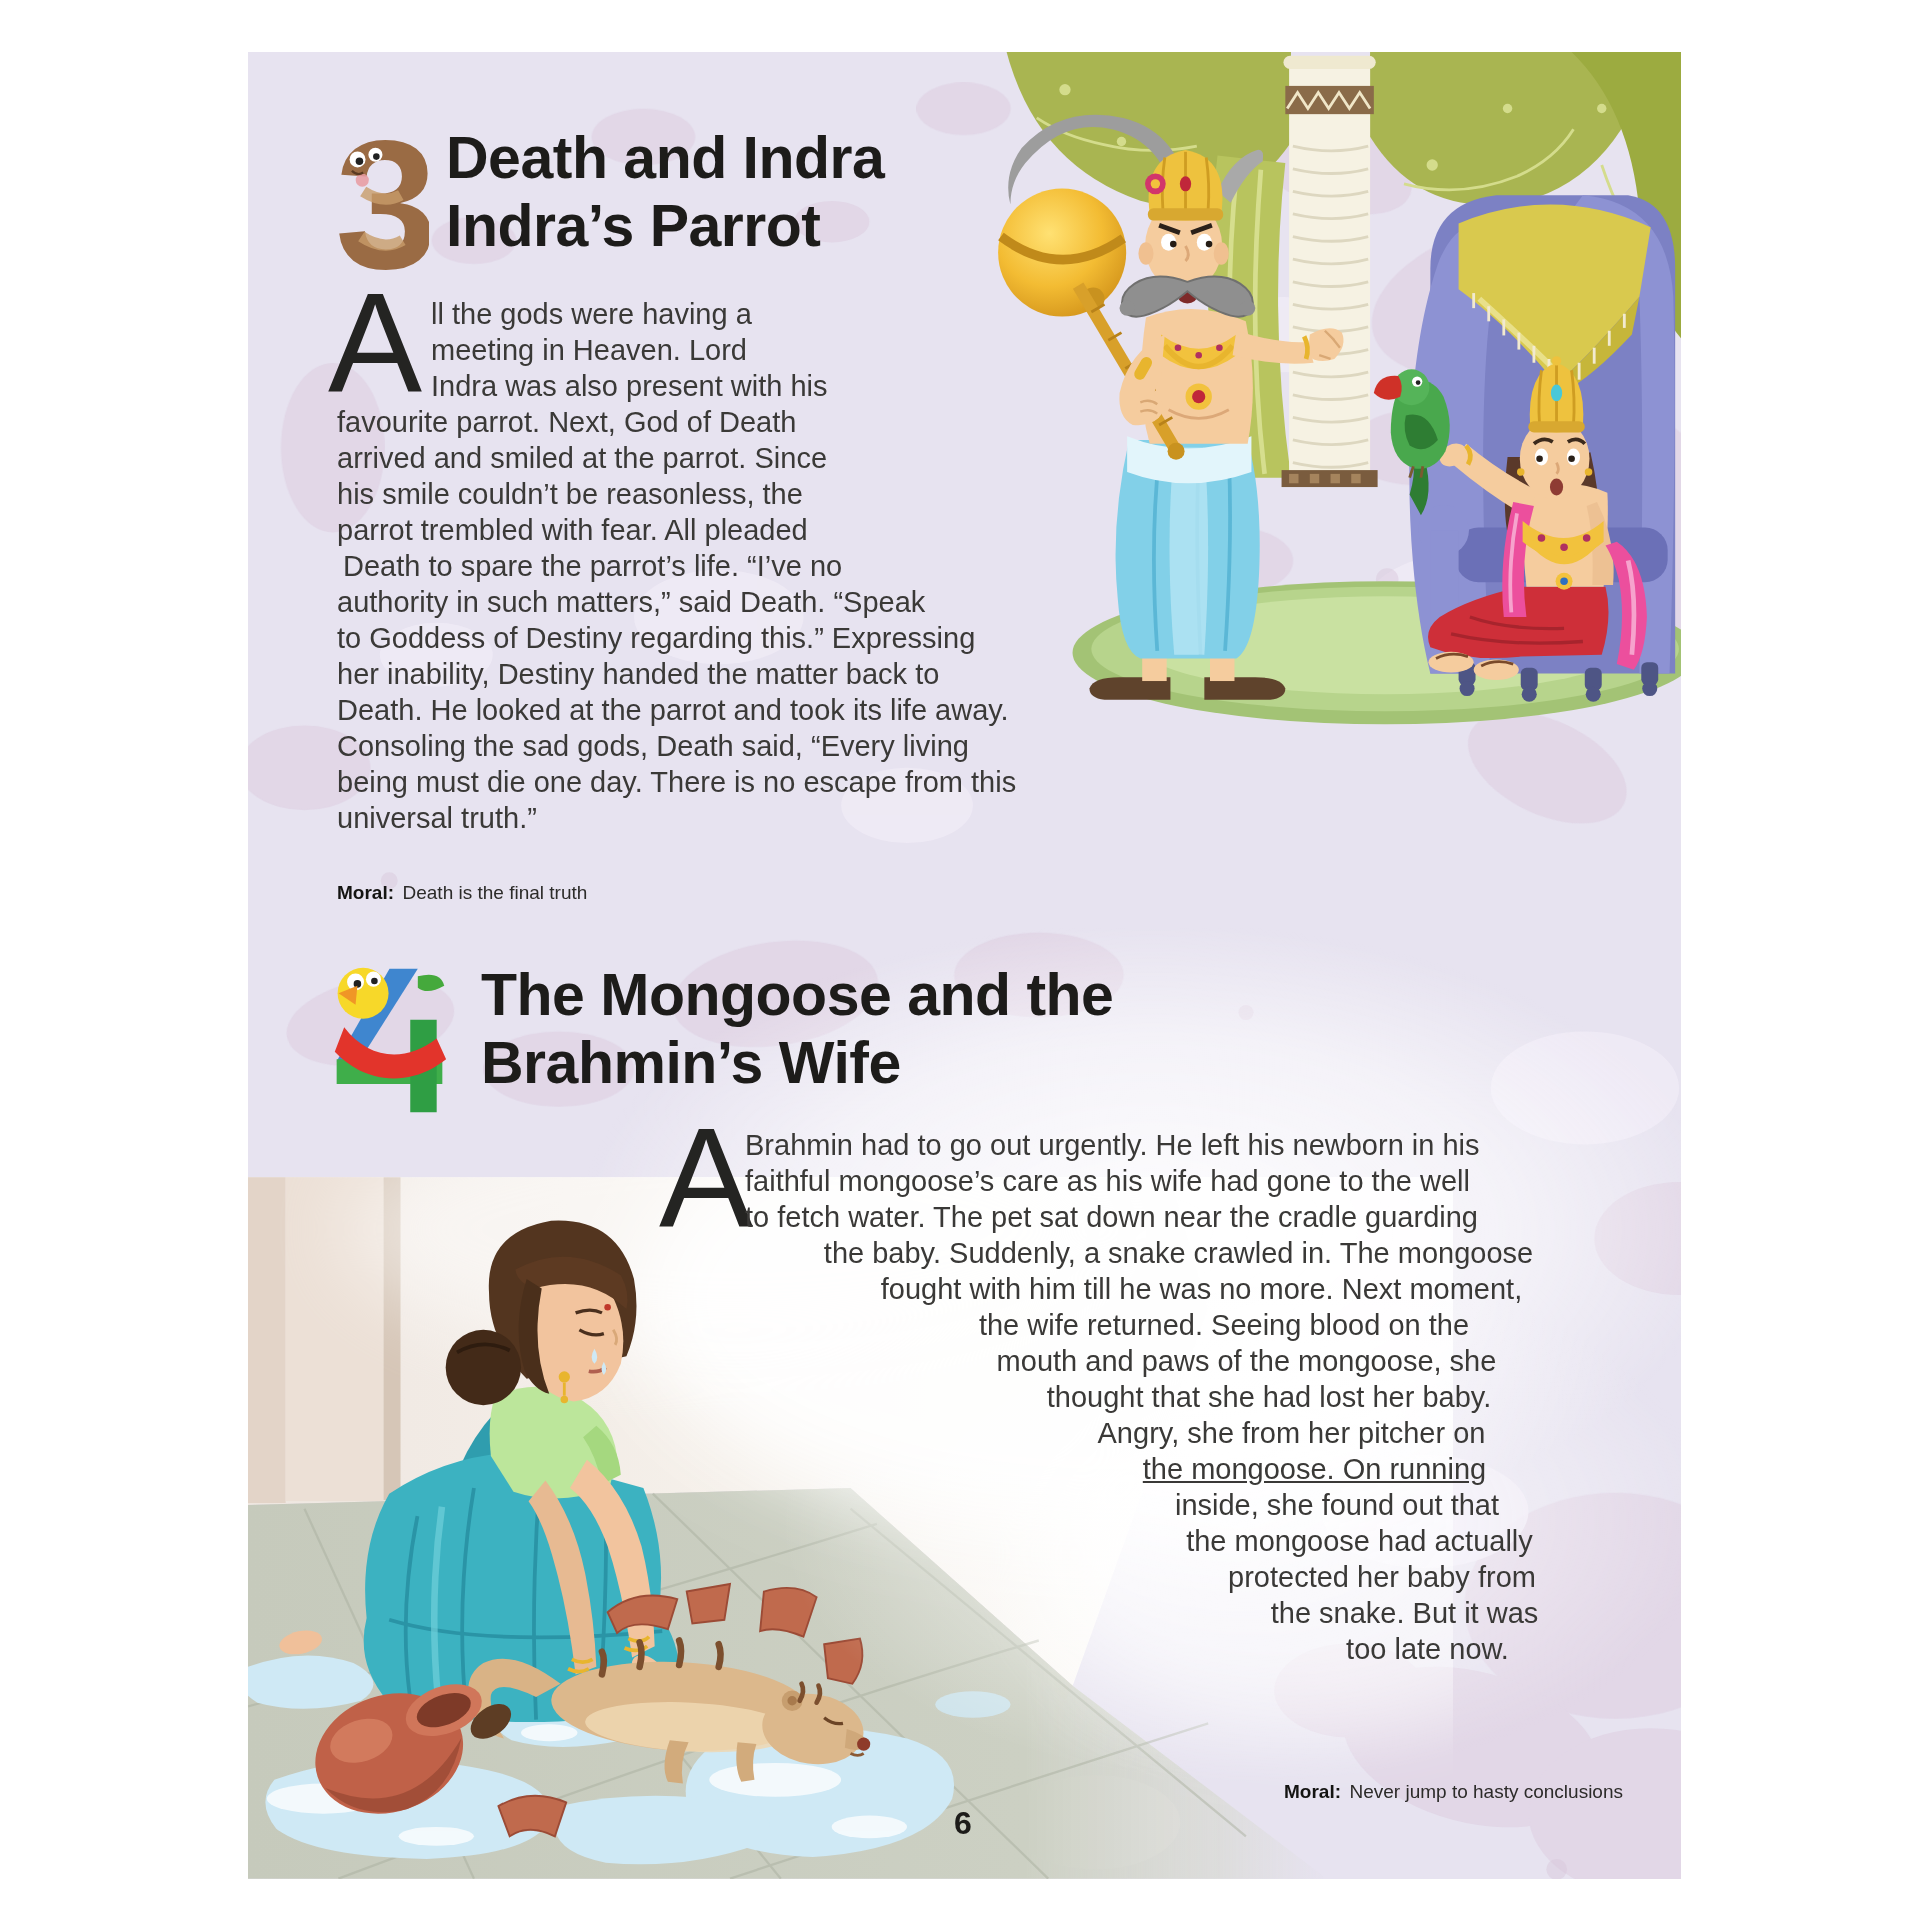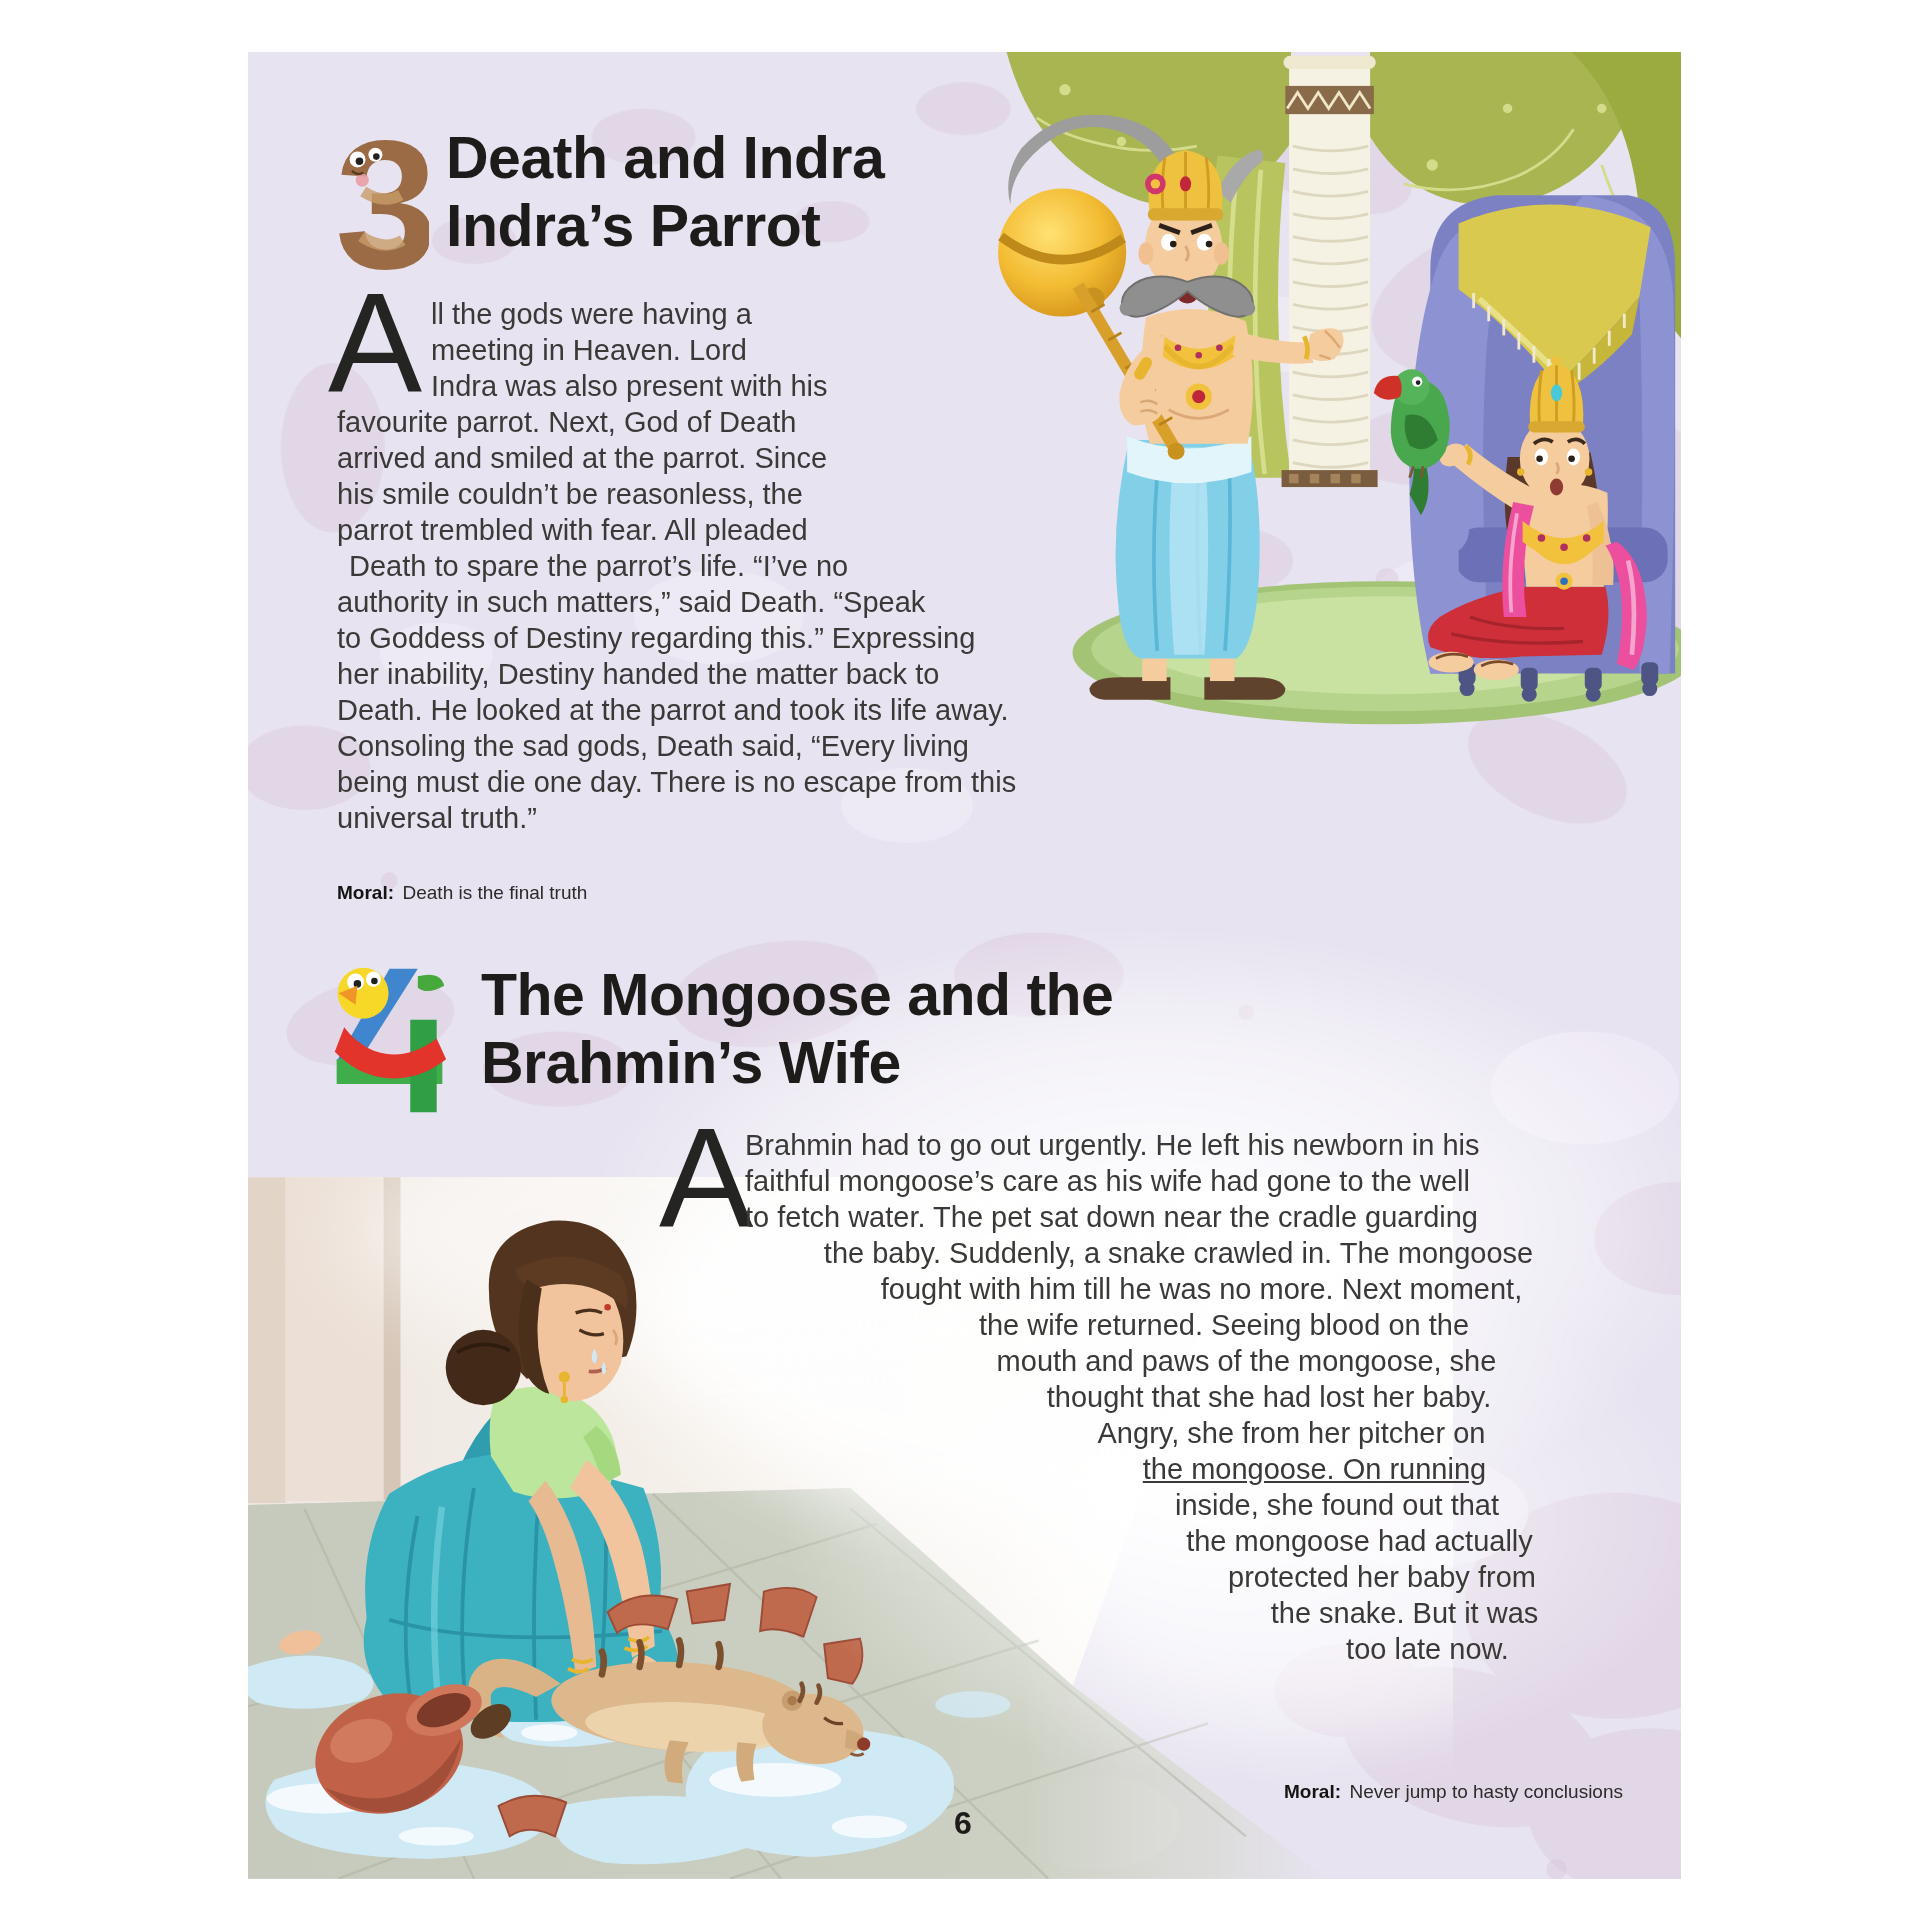--- a/index.html
+++ b/index.html
@@ -472,21 +472,21 @@
 
   <div class="dropcap" style="left:80px;top:220px;">A</div>
   <div class="bodyblock" style="left:89px;top:244px;width:810px;">
         <div class="bline" style="margin-left: 94px; text-align: left;">ll the gods were having a</div>
         <div class="bline" style="margin-left: 94px; text-align: left;">meeting in Heaven. Lord</div>
         <div class="bline" style="margin-left: 94px; text-align: left;">Indra was also present with his</div>
         <div class="bline" style="margin-left: 0px; text-align: left;">favourite parrot. Next, God of Death</div>
         <div class="bline" style="margin-left: 0px; text-align: left;">arrived and smiled at the parrot. Since</div>
         <div class="bline" style="margin-left: 0px; text-align: left;">his smile couldn’t be reasonless, the</div>
         <div class="bline" style="margin-left: 0px; text-align: left;">parrot trembled with fear. All pleaded</div>
-        <div class="bline" style="margin-left: 12px; text-align: left;">Death to spare the parrot’s life. “I’ve no</div>
+        <div class="bline" style="margin-left: 6px; text-align: left;">Death to spare the parrot’s life. “I’ve no</div>
         <div class="bline" style="margin-left: 0px; text-align: left;">authority in such matters,” said Death. “Speak</div>
         <div class="bline" style="margin-left: 0px; text-align: left;">to Goddess of Destiny regarding this.” Expressing</div>
         <div class="bline" style="margin-left: 0px; text-align: left;">her inability, Destiny handed the matter back to</div>
         <div class="bline" style="margin-left: 0px; text-align: left;">Death. He looked at the parrot and took its life away.</div>
         <div class="bline" style="margin-left: 0px; text-align: left;">Consoling the sad gods, Death said, “Every living</div>
         <div class="bline" style="margin-left: 0px; text-align: left;">being must die one day. There is no escape from this</div>
         <div class="bline" style="margin-left: 0px; text-align: left;">universal truth.”</div>
       </div>
 
   <div class="moral" style="left:89px;top:830px;">

